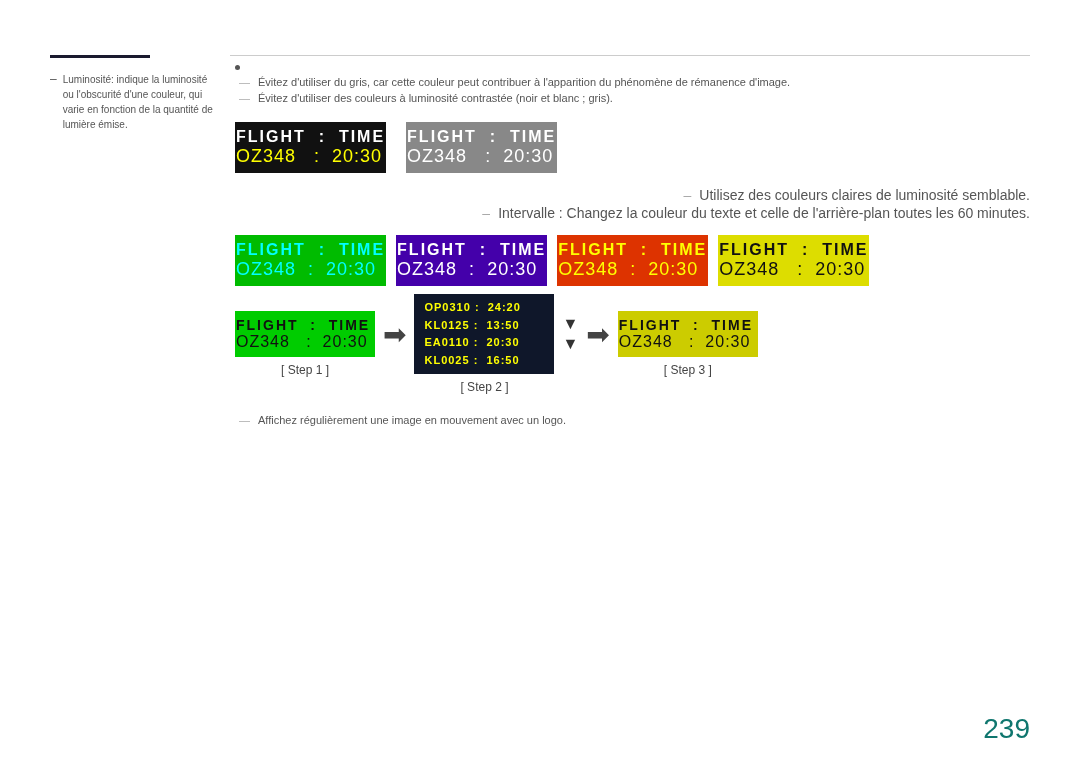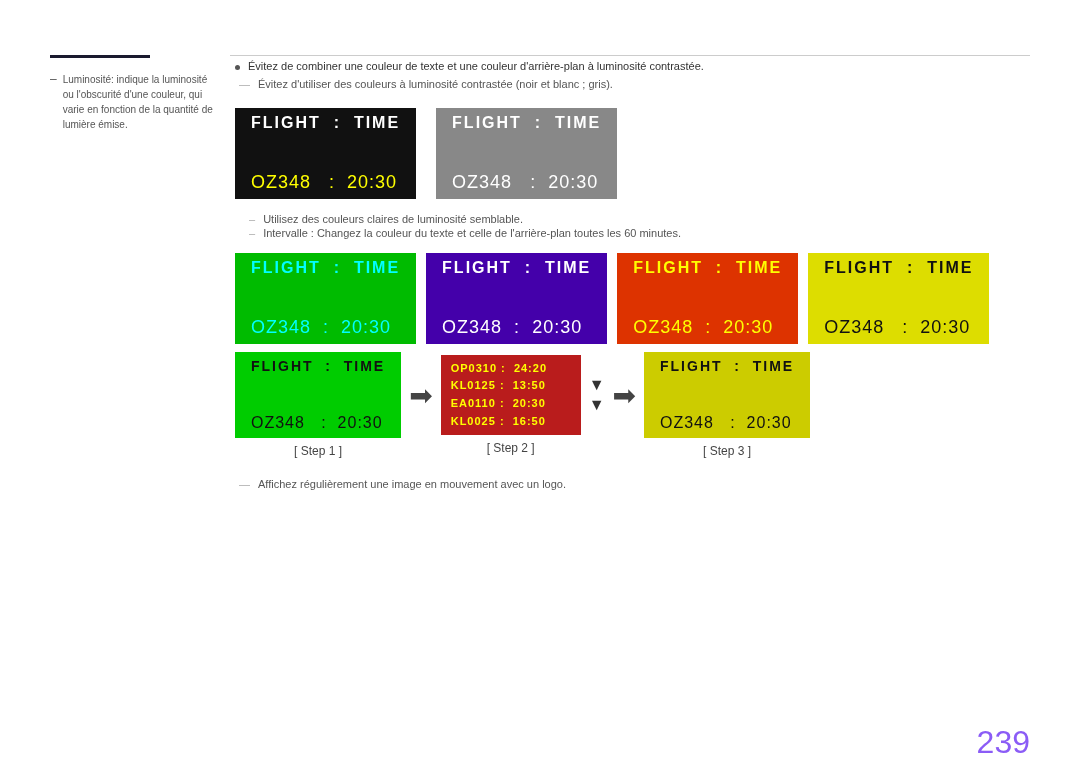--- a/index.html
+++ b/index.html
@@ -89,23 +89,22 @@
     .dash-bullet::before {
       content: '—';
       flex-shrink: 0;
       color: #aaa;
     }
 
     
     .flight-box {
       display: inline-flex;
       flex-direction: column;
-      padding: 6px 16px;
+      padding: 6px 1px;
       min-width: 140px;
-      gap: 40px;
     }
 
     .flight-box-black {
       background: #111;
     }
 
     .flight-box-gray {
       background: #888;
     }
 
@@ -135,24 +134,25 @@
     }
 
     
     .change-freq {
       margin-bottom: 14px;
     }
 
     .sub-dash {
       display: flex;
       gap: 8px;
-      font-size: 11px;
+      font-size: 14px;
       color: #555;
       padding-left: 14px;
       margin-bottom: 2px;
+      justify-content: flex-end;
     }
 
     .sub-dash::before {
       content: '–';
       flex-shrink: 0;
       color: #aaa;
     }
 
     
     .color-variants-row {
@@ -209,24 +209,24 @@
     .multi-row {
       font-size: 11px;
       font-weight: bold;
       letter-spacing: 1px;
       line-height: 1.5;
     }
 
     
     .page-number {
       position: absolute;
-      bottom: 2px;
+      bottom: 18px;
       right: 50px;
-      font-size: 32px;
-      color: #8b5cf6;
+      font-size: 28px;
+      color: #0f766e;
       font-weight: 300;
     }
 
     
     .bottom-notes {
       margin-top: 20px;
     }
   </style>
 </head>
 <body>
@@ -237,23 +237,25 @@
   <div class="sidebar-line"></div>
   <div class="sidebar-bullet">
     <span style="font-size:10px; color:#555; line-height:1.5;">Luminosité: indique la luminosité ou l'obscurité d'une couleur, qui varie en fonction de la quantité de lumière émise.</span>
   </div>
 </div>
 
 <div class="main-content">
 
   <div class="bullet-point">
     <div class="bullet-dot"></div>
-    <span>Évitez de combiner une couleur de texte et une couleur d'arrière-plan à luminosité contrastée.</span>
-  </div>
-
+  </div>
+
+  <div class="dash-bullet">
+    <span>Évitez d'utiliser du gris, car cette couleur peut contribuer à l'apparition du phénomène de rémanence d'image.</span>
+  </div>
 
   <div class="dash-bullet">
     <span>Évitez d'utiliser des couleurs à luminosité contrastée (noir et blanc ; gris).</span>
   </div>
 
   <div class="boxes-section-1">
 
     <div class="flight-box flight-box-black">
       <div class="flight-row1 text-white">
         FLIGHT&nbsp;&nbsp;:&nbsp;&nbsp;TIME
@@ -312,21 +314,21 @@
       <div class="flight-box" style="background:#00cc00;">
         <div class="flight-row1 text-black" style="font-size:14px;">FLIGHT&nbsp;&nbsp;:&nbsp;&nbsp;TIME</div>
         <div class="flight-row2 text-black" style="font-size:16px;">OZ348&nbsp;&nbsp;&nbsp;:&nbsp;&nbsp;20:30</div>
       </div>
       <div class="step-label">[ Step 1 ]</div>
     </div>
 
     <div style="font-size:28px; color:#444; margin-bottom:20px;">➡</div>
 
     <div class="step-item">
-      <div style="background:#b91c1c; padding: 5px 10px; min-width:140px;">
+      <div style="background:#0f172a; padding: 5px 10px; min-width:140px;">
         <div class="multi-row text-yellow" style="font-size:11px; line-height:1.6;">
           OP0310 :&nbsp; 24:20<br>
           KL0125 :&nbsp; 13:50<br>
           EA0110 :&nbsp; 20:30<br>
           KL0025 :&nbsp; 16:50
         </div>
       </div>
       <div class="step-label">[ Step 2 ]</div>
     </div>
 

